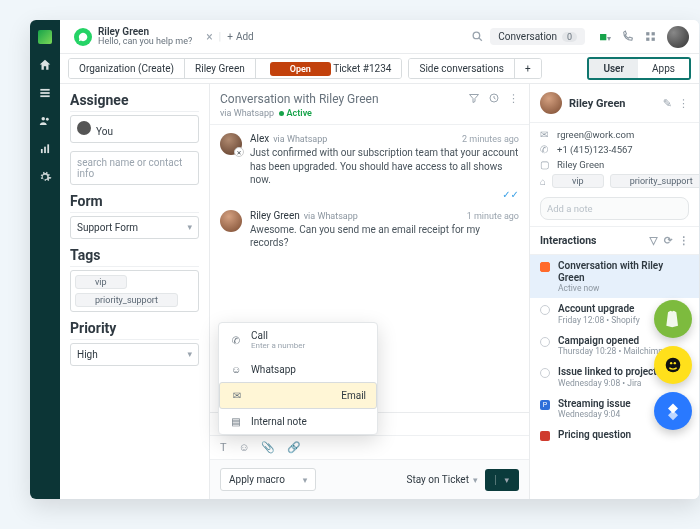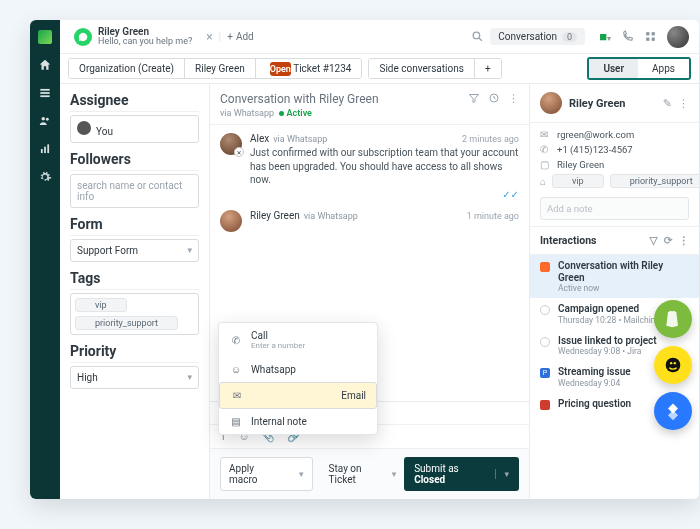--- a/index.html
+++ b/index.html
@@ -29,21 +29,21 @@
   .count-pill { background:#e4e6e9; border-radius:8px; padding:0 5px; font-size:9px; color:#68737d;}
   .top-icons { display:flex; align-items:center; gap:10px; margin-left:8px; color:#8c96a0;}
   .chat-dot { color:#17a34a; font-size:13px;}
   .avatar { width:22px; height:22px; border-radius:50%; background:#444 center/cover; }
 
   
   .subtabs { height:30px; background:#fff; border-bottom:1px solid #e9ebed; display:flex; align-items:center; padding:0 8px; gap:6px;justify-content:center;}
   .subtabs .group { display:flex; gap:0; border:1px solid #d8dcde; border-radius:3px; overflow:hidden;}
   .subtabs .gbtn { padding:4px 10px; font-size:10px; background:#fff; border-right:1px solid #d8dcde;}
   .subtabs .gbtn:last-child{border-right:none;}
-  .open-pill { background:#c2410c; color:#fff; border-radius:3px; padding:2px 0; font-size:9px; font-weight:600; margin-left:4px;}
+  .open-pill { background:#c2410c; color:#fff; border-radius:3px; padding:2px 20px; font-size:9px; font-weight:600; margin-left:4px;}
   .subtabs .sp{flex:1;}
   .toggle { display:flex; border:2px solid #0f766e; border-radius:3px; overflow:hidden; }
   .toggle .tbtn{ padding:4px 14px; font-size:10px; background:#fff;}
   .toggle .tbtn.active{ background:#ebeef0; font-weight:600;}
 
   
   .cols { flex:1; display:flex; overflow:hidden;}
   .col-left { width:150px; border-right:1px solid #e9ebed; background:#fff; padding:8px 10px; display:flex; flex-direction:column; gap:8px; overflow-y:auto;}
   .col-mid { flex:1; background:#fff; display:flex; flex-direction:column; position:relative;}
   .col-right { width:170px; border-left:1px solid #e9ebed; background:#fff; display:flex; flex-direction:column;}
@@ -94,21 +94,21 @@
   .submit .cv{border-left:1px solid rgba(255,255,255,.3); padding-left:8px;}
 
   
   .rhead { padding:8px 10px; display:flex; align-items:center; gap:7px; border-bottom:1px solid #eef0f2;}
   .rhead .pav{width:22px;height:22px;border-radius:50%;background:#555;}
   .rhead .nm{font-weight:700; font-size:11px;}
   .rhead .ic{margin-left:auto; color:#9aa4ae; display:flex; gap:6px;}
   .rfields{ padding:6px 10px; display:flex;flex-direction:column;gap:4px;}
   .rline{ font-size:9.5px; color:#49545c; display:flex; align-items:center; gap:6px;}
   .rline .i{ width:11px;color:#9aa4ae; font-size:10px;}
-  .addnote{ margin:5px 0 0 0; border:1px solid #e3e6e8; background:#fafbfb; border-radius:3px; padding:5px 6px; font-size:9.5px; color:#b9c1c8;}
+  .addnote{ margin:5px 0 0 0; border:1px solid #e3e6e8; background:#fafbfb; border-radius:8px; padding:5px 6px; font-size:9.5px; color:#b9c1c8;}
   .ihead{ padding:7px 10px; border-top:1px solid #eef0f2; border-bottom:1px solid #eef0f2; display:flex; align-items:center; font-weight:700; font-size:10.5px;}
   .ihead .ic{ margin-left:auto; color:#9aa4ae; display:flex; gap:6px;}
   .ilist{ flex:1; overflow:hidden; padding:0 0 4px 0;}
   .irow{ padding:5px 10px 5px 10px; display:flex; gap:8px;}
   .irow.active{ background:#e6f0fb;}
   .irow .bullet{ width:10px;height:10px; border:1.5px solid #c9ced4; border-radius:50%; margin-top:2px; flex:none; position:relative;}
   .irow.active .bullet{ background:#ff6a2b; border-color:#ff6a2b; border-radius:2px;}
   .irow .psq{ width:10px;height:10px; background:#2e6fd9; border-radius:2px; margin-top:2px; flex:none; color:#fff; font-size:7px; display:flex;align-items:center;justify-content:center;}
   .irow .pred{ width:10px;height:10px; background:#cf3b2e; border-radius:2px; margin-top:2px; flex:none;}
   .irow .tt{ font-size:10px; font-weight:600; color:#2f3941; line-height:1.15;}
@@ -228,21 +228,20 @@
     <div class="cols">
 
       <div class="col-left">
         <div>
           <div class="lbl">Assignee</div>
           <div class="sel">
             <span><span class="av"></span><span>You</span></span>
           </div>
         </div>
         <div>
-          <div class="lbl">Followers</div>
           <div class="input">search name or contact info</div>
         </div>
         <div>
           <div class="lbl">Form</div>
           <div class="sel">
               <span>Support Form</span>
               <span class="chev">▾</span>
             </div>
         </div>
         <div>
@@ -301,20 +300,21 @@
             </div>
           </div>
           <div class="msg">
             <div class="mav" style="background:radial-gradient(circle at 40% 30%,#d4a080,#7a4a30);"></div>
             <div class="body">
               <div class="hd">
                   <span class="name">Riley Green</span>
                   <span class="via">via Whatsapp</span>
                   <span class="time">1 minute ago</span>
                 </div>
+              <div class="txt">Awesome. Can you send me an email receipt for my records?</div>
             </div>
           </div>
         </div>
 
         <div class="popover">
           <div class="row">
               <span class="ic">✆</span>
               <span><span>Call</span><span class="sub">Enter a number</span></span>
             </div>
           <div class="row">
@@ -352,21 +352,20 @@
           <div class="macro">
               <span>Apply macro</span>
               <span class="chev">▾</span>
             </div>
           <div class="spacer"></div>
           <div class="stay">
               <span>Stay on Ticket</span>
               <span class="chev">▾</span>
             </div>
           <div class="submit">
-              <span><span>Submit as </span><b>Closed</b></span>
               <span class="cv chev">▾</span>
             </div>
         </div>
       </div>
 
       <div class="col-right">
         <div class="rhead">
           <div class="pav" style="background:radial-gradient(circle at 40% 30%,#d4a080,#7a4a30);"></div>
           <span class="nm">Riley Green</span>
           <div class="ic">
@@ -401,20 +400,27 @@
               <span>⟳</span>
               <span>⋮</span>
             </div>
         </div>
         <div class="ilist">
           <div class="irow active">
               <span class="bullet"></span>
               <div>
                 <div class="tt">Conversation with Riley Green</div>
                 <div class="st">Active now</div>
+              </div>
+            </div>
+          <div class="irow">
+              <span class="bullet"></span>
+              <div>
+                <div class="tt">Account upgrade</div>
+                <div class="st">Friday 12:08 • Shopify</div>
               </div>
             </div>
           <div class="irow">
               <span class="bullet"></span>
               <div>
                 <div class="tt">Campaign opened</div>
                 <div class="st">Thursday 10:28 • Mailchimp</div>
               </div>
             </div>
           <div class="irow">

